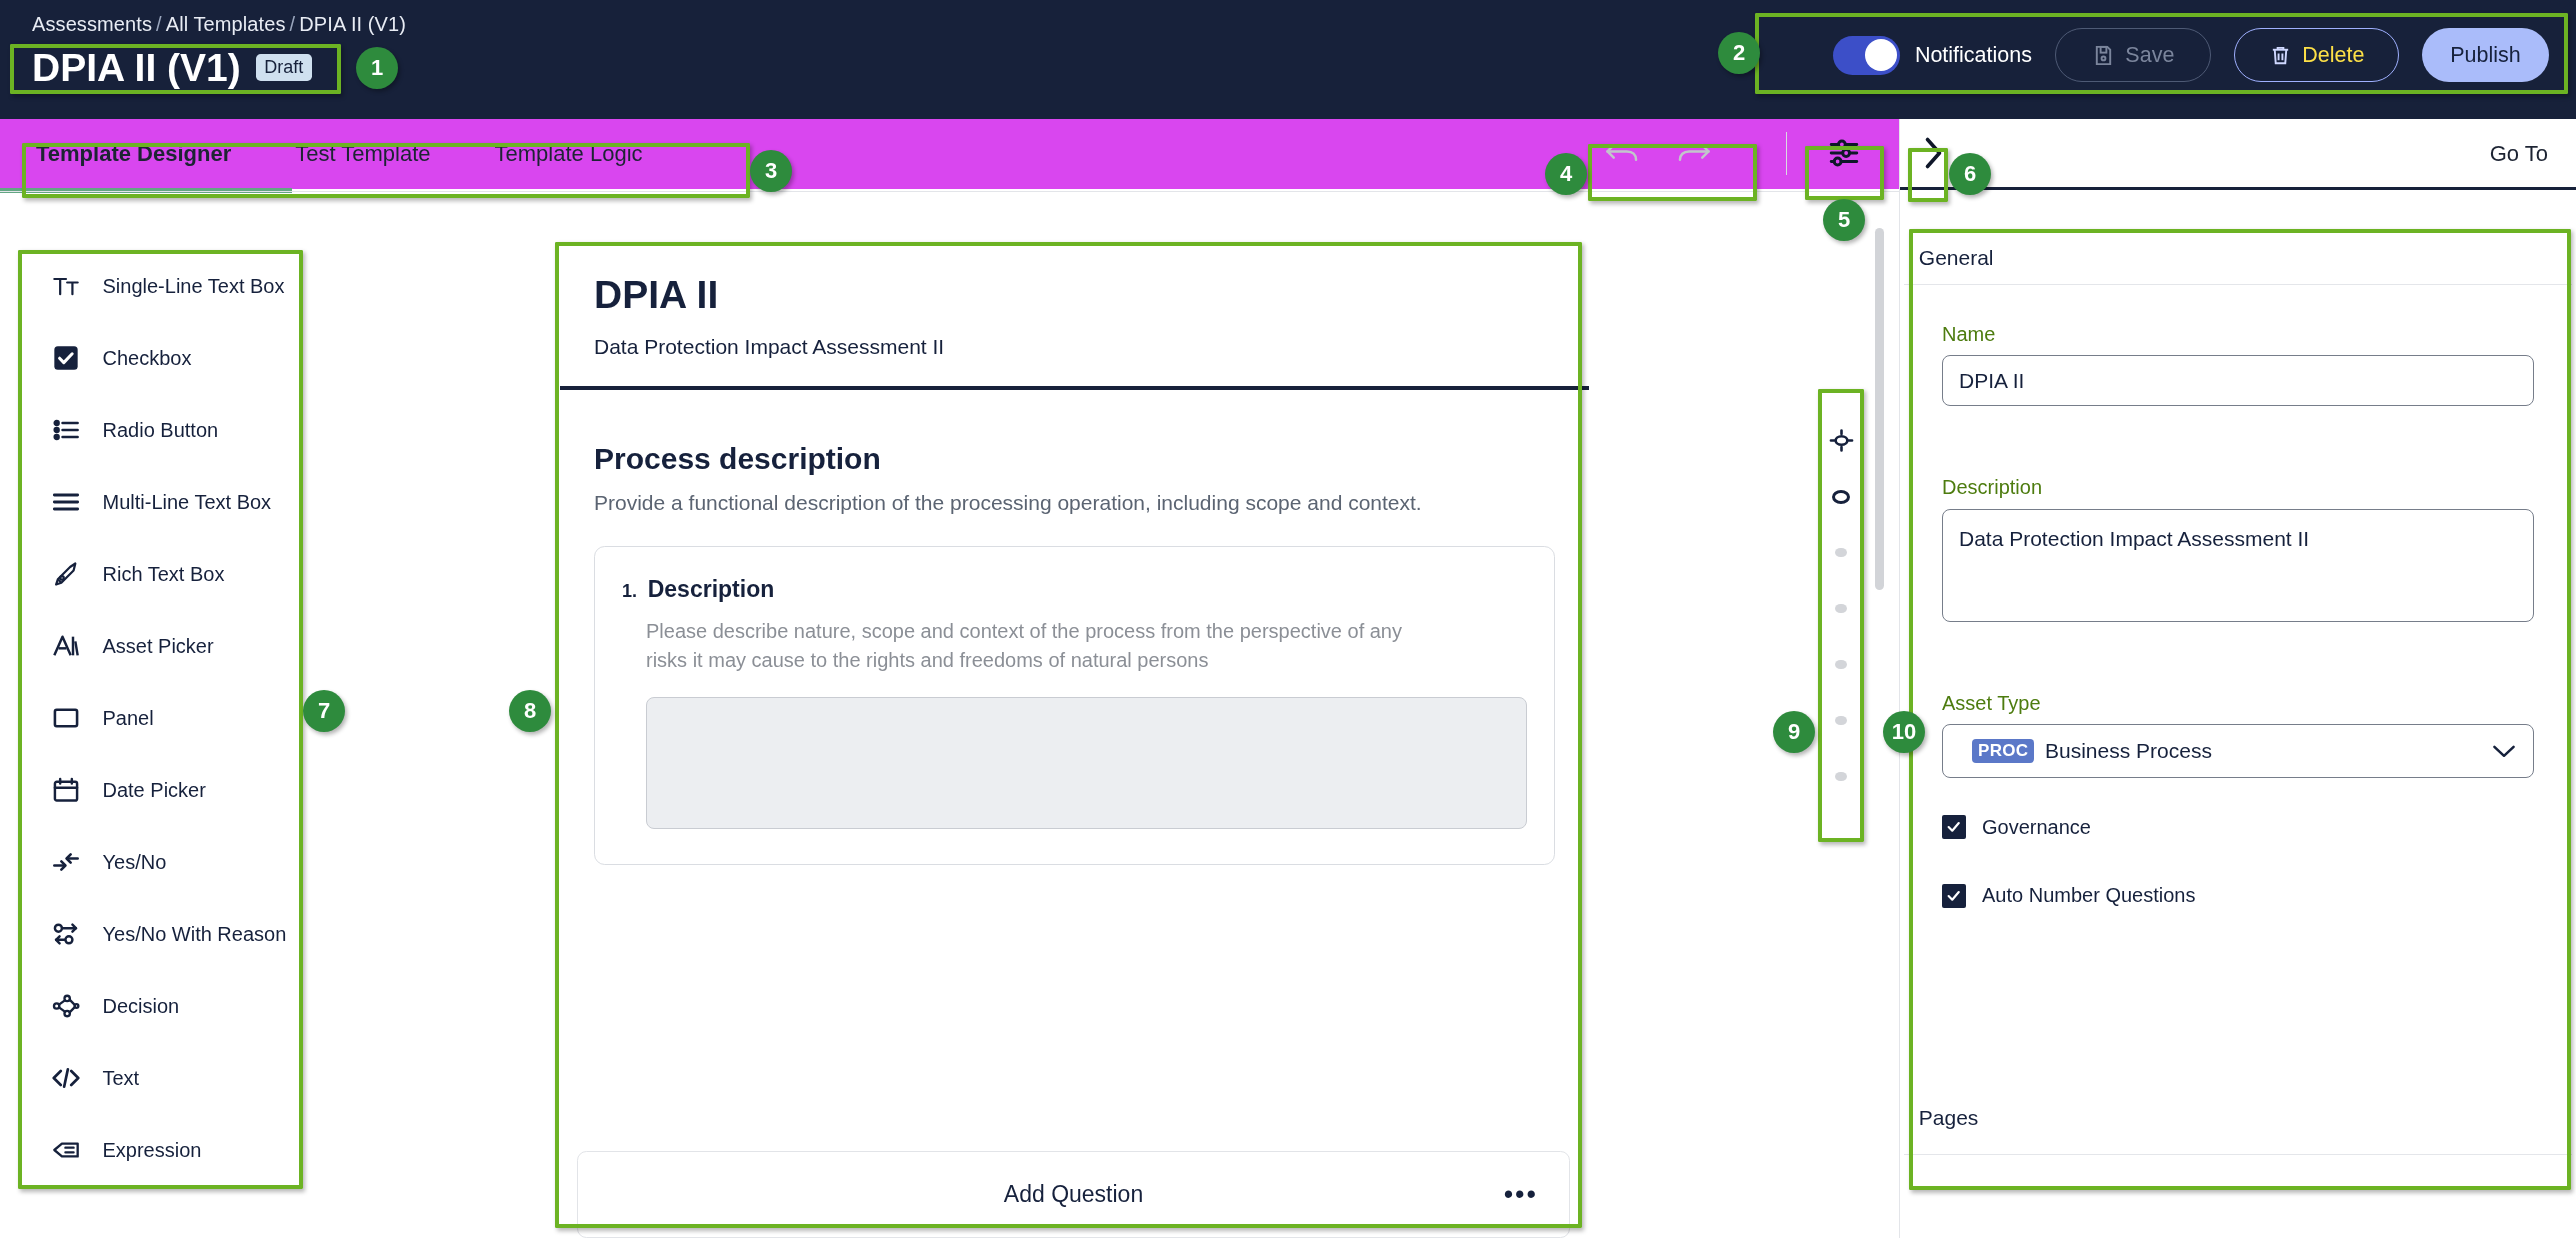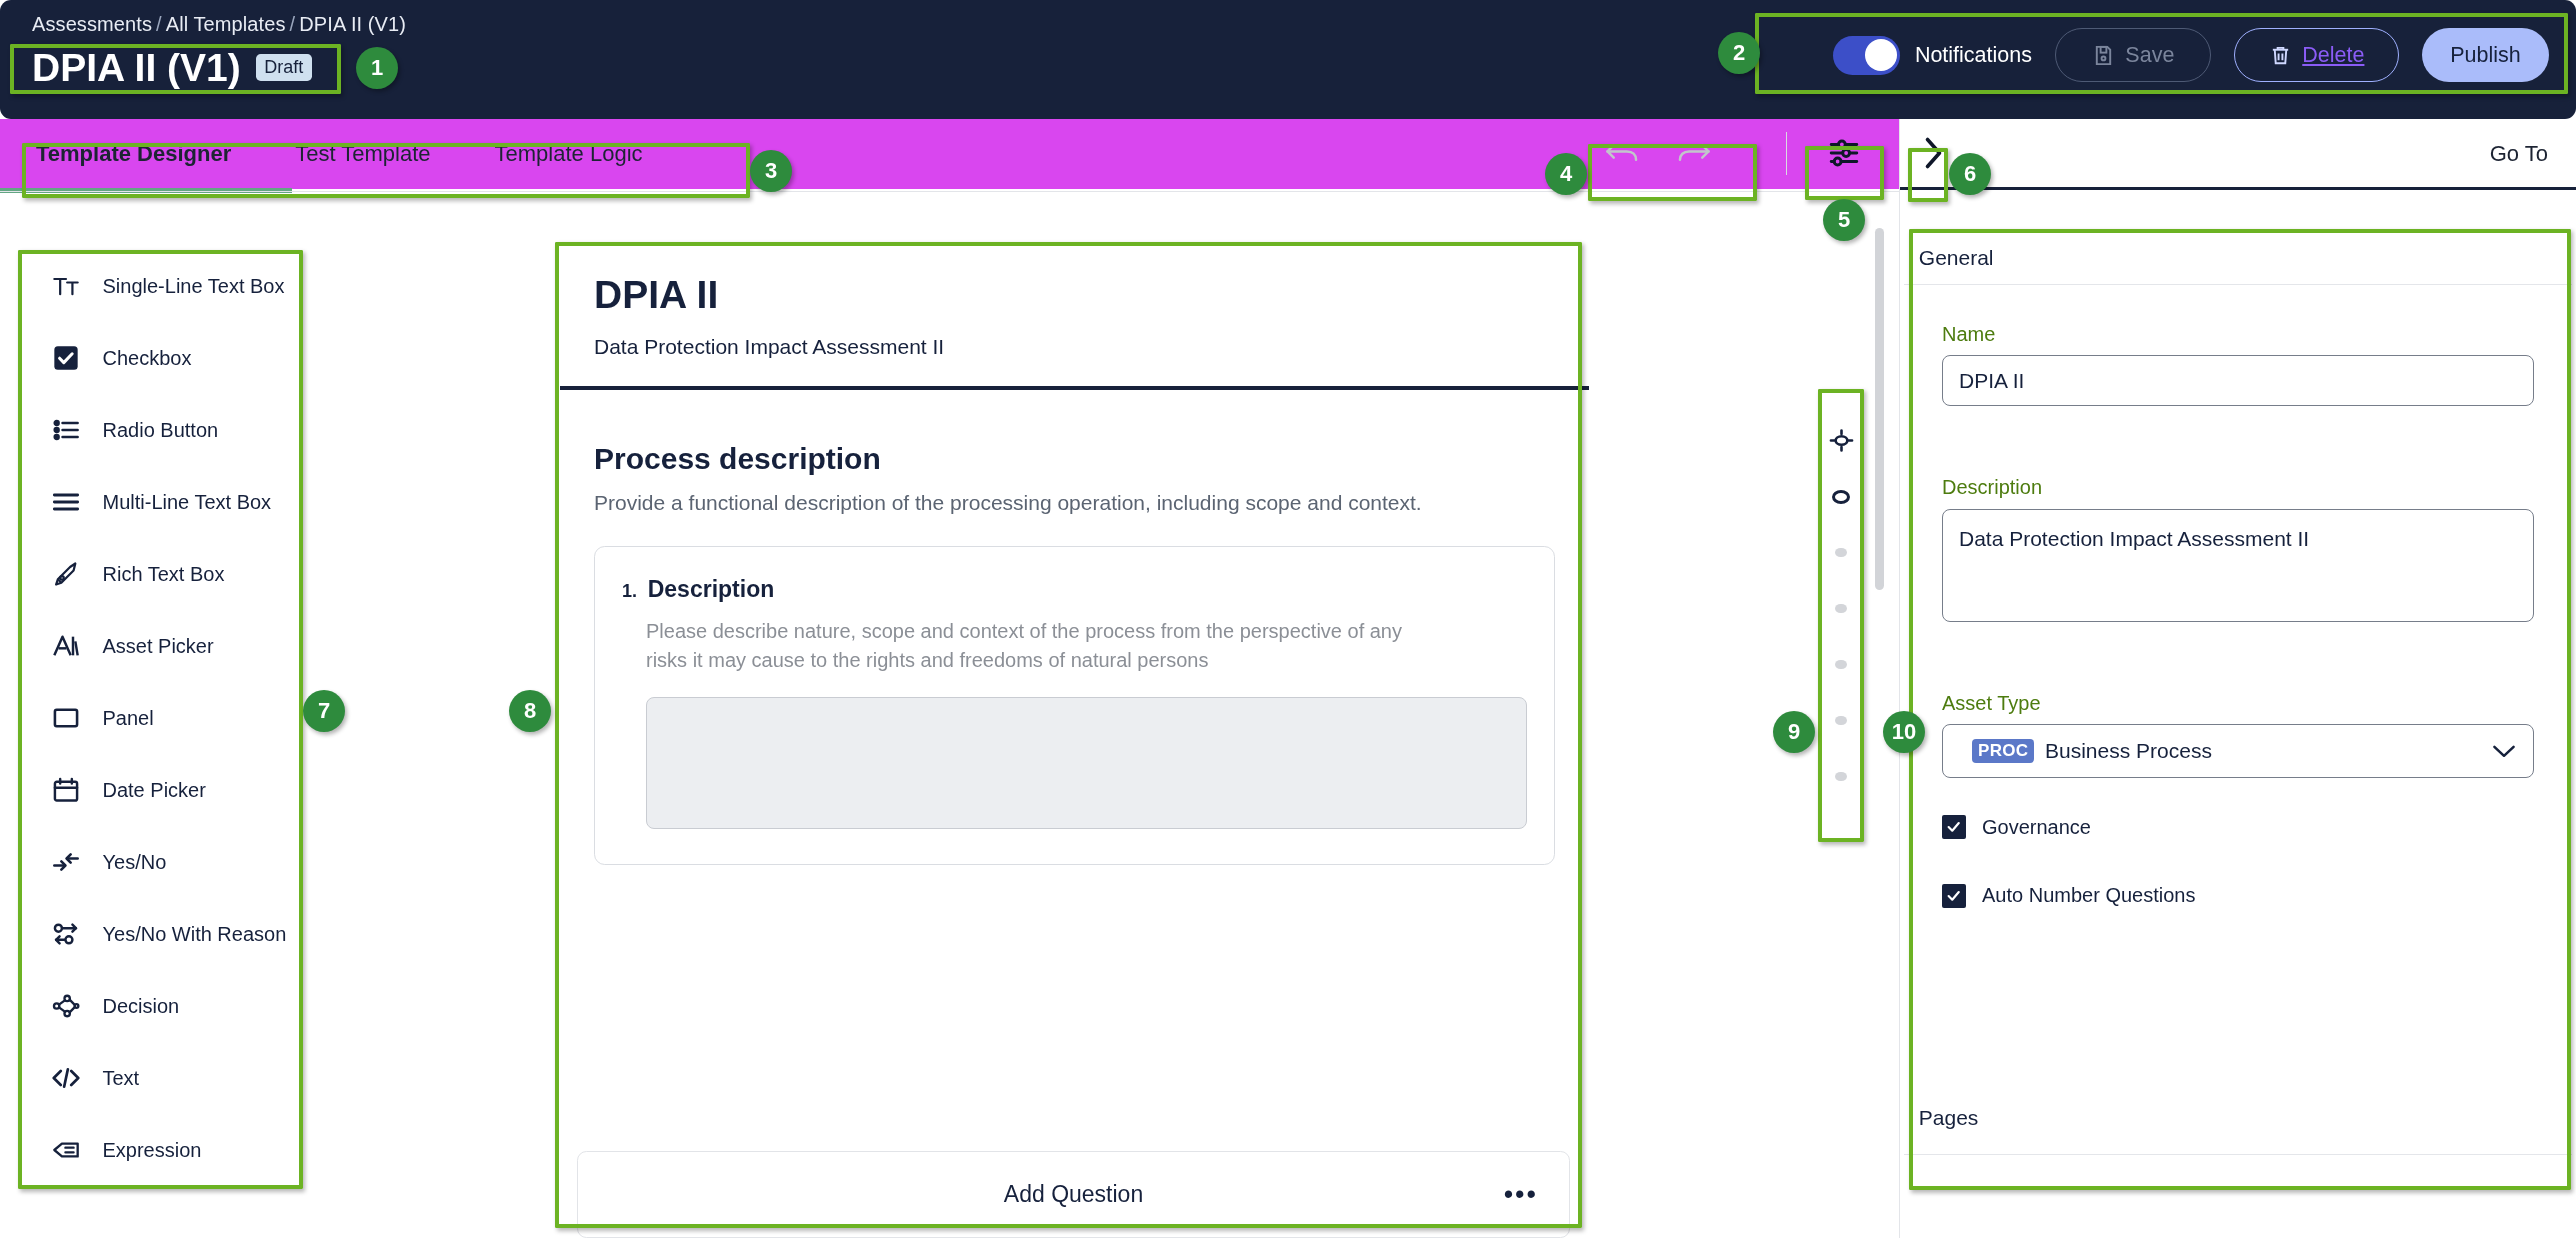--- a/index.html
+++ b/index.html
@@ -30,21 +30,20 @@
     display: flex; align-items: center; justify-content: center;
     box-shadow: 2px 2.7px 4px rgba(0,0,0,0.3);
     z-index: 61;
     font-family: "Liberation Sans", sans-serif;
   }
 
   
   #topbar {
     position: absolute; left: 0; top: 0; width: 2576px; height: 119px;
     background: #17213a;
-    border-radius: 11px;
   }
   #breadcrumb {
     position: absolute; left: 32px; top: 13.4px;
     font-size: 20px; color: #e8ecf4; letter-spacing: 0.1px;
     white-space: nowrap;
   }
   #breadcrumb .sep { color: #9aa6bd; margin: 0 4px; }
   #title-wrap {
     position: absolute; left: 32px; top: 48px;
     display: flex; align-items: center; gap: 14.8px;
@@ -75,23 +74,22 @@
   .btn {
     display: flex; align-items: center; justify-content: center; gap: 10.7px;
     height: 54px; border-radius: 27px; padding: 0 24px;
     font-size: 21.5px; white-space: nowrap; cursor: pointer;
   }
   .btn-save {
     border: 1.3px solid #4e5a75; color: #7b859c; background: transparent;
     min-width: 156px;
   }
   .btn-delete {
-    border: 1.3px solid #9fb0ff; color: #8b5cf6; background: transparent;
+    border: 1.3px solid #9fb0ff; color: #fde047; background: transparent;
     min-width: 165px;
-    text-decoration: underline;
   }
   .btn-publish {
     background: #aabcfa; color: #16213c; border: none;
     min-width: 127px; font-weight: 400;
   }
   .ico { display: inline-block; line-height: 0; }
 
   
   #toolbar {
     position: absolute; left: 0; top: 119px; width: 1899px; height: 70px;

